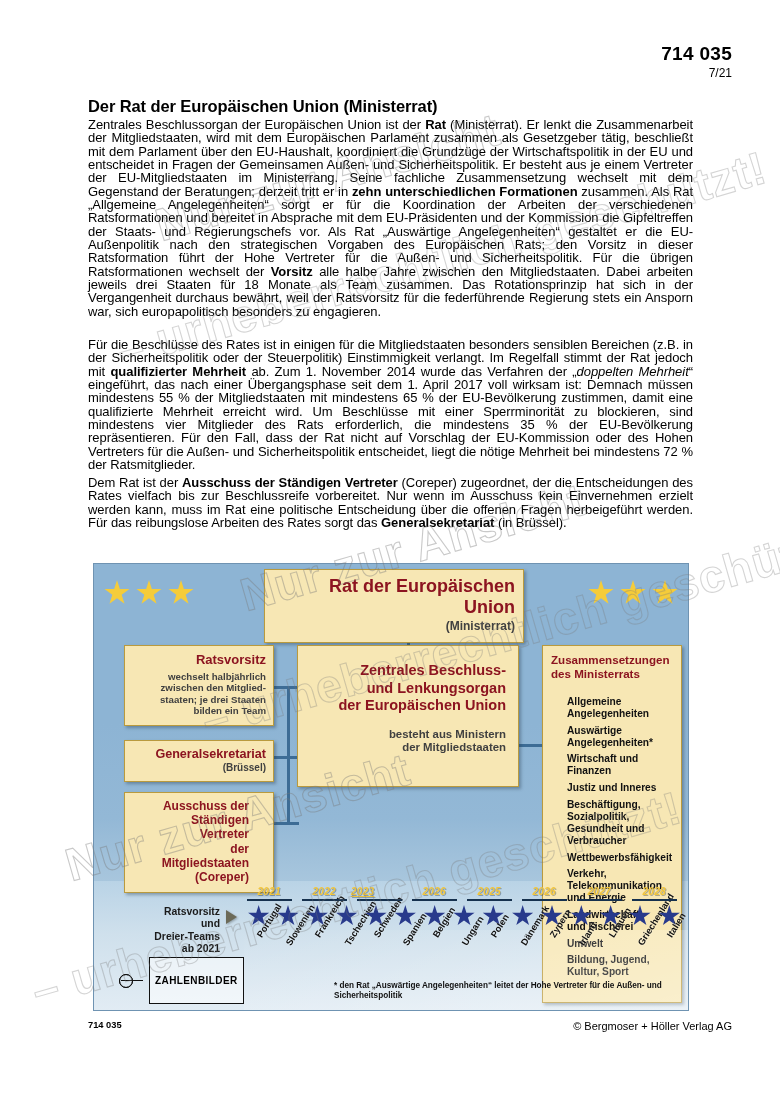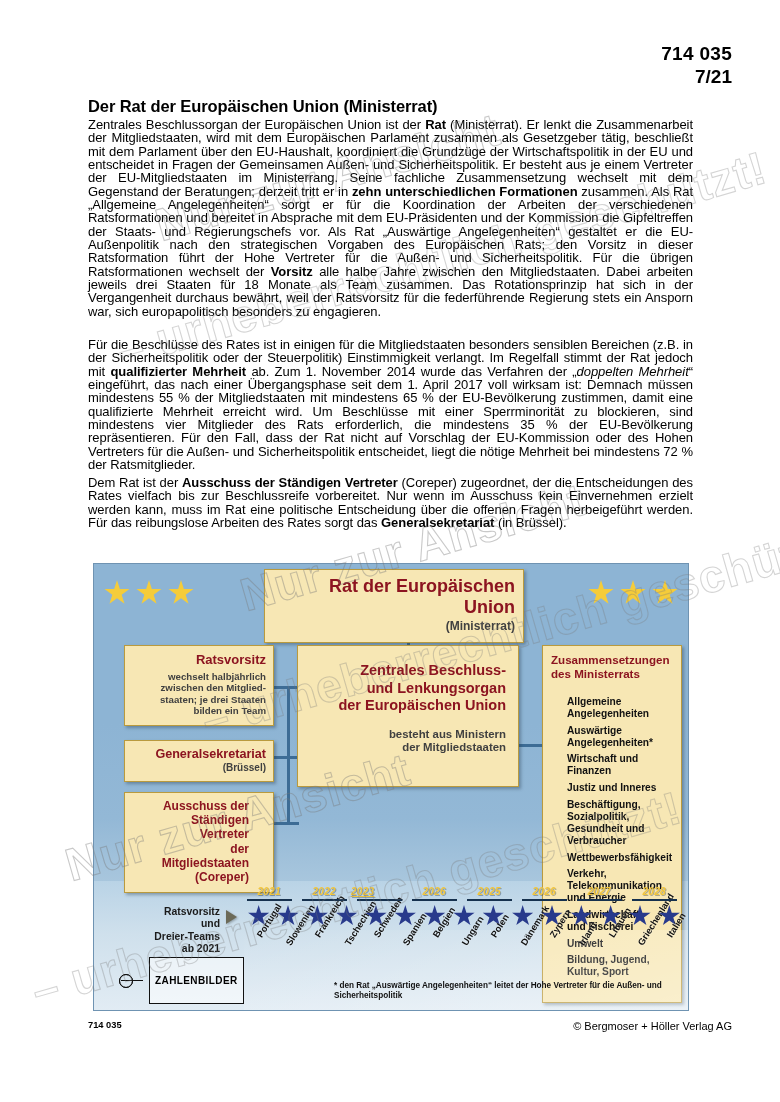--- a/index.html
+++ b/index.html
@@ -10,21 +10,21 @@
   }
   .page{position:absolute;left:0;top:0;width:780px;height:1102px;background:#fff;}
 
   
   .doc-number{
     position:absolute;right:48px;top:42px;text-align:right;
     font-size:19px;font-weight:bold;letter-spacing:.3px;line-height:1.25;
   }
   .doc-page{
     position:absolute;right:48px;top:66px;text-align:right;
-    font-size:19px;font-weight:bold;
+    font-size:12px;font-weight:normal;
   }
   .title{
     position:absolute;left:88px;top:86px;width:600px;
     font-size:16.5px;font-weight:bold;letter-spacing:-.1px;
   }
 
   
   .copy{
     position:absolute;left:88px;width:605px;
     font-size:13px;line-height:13.35px;text-align:justify;

